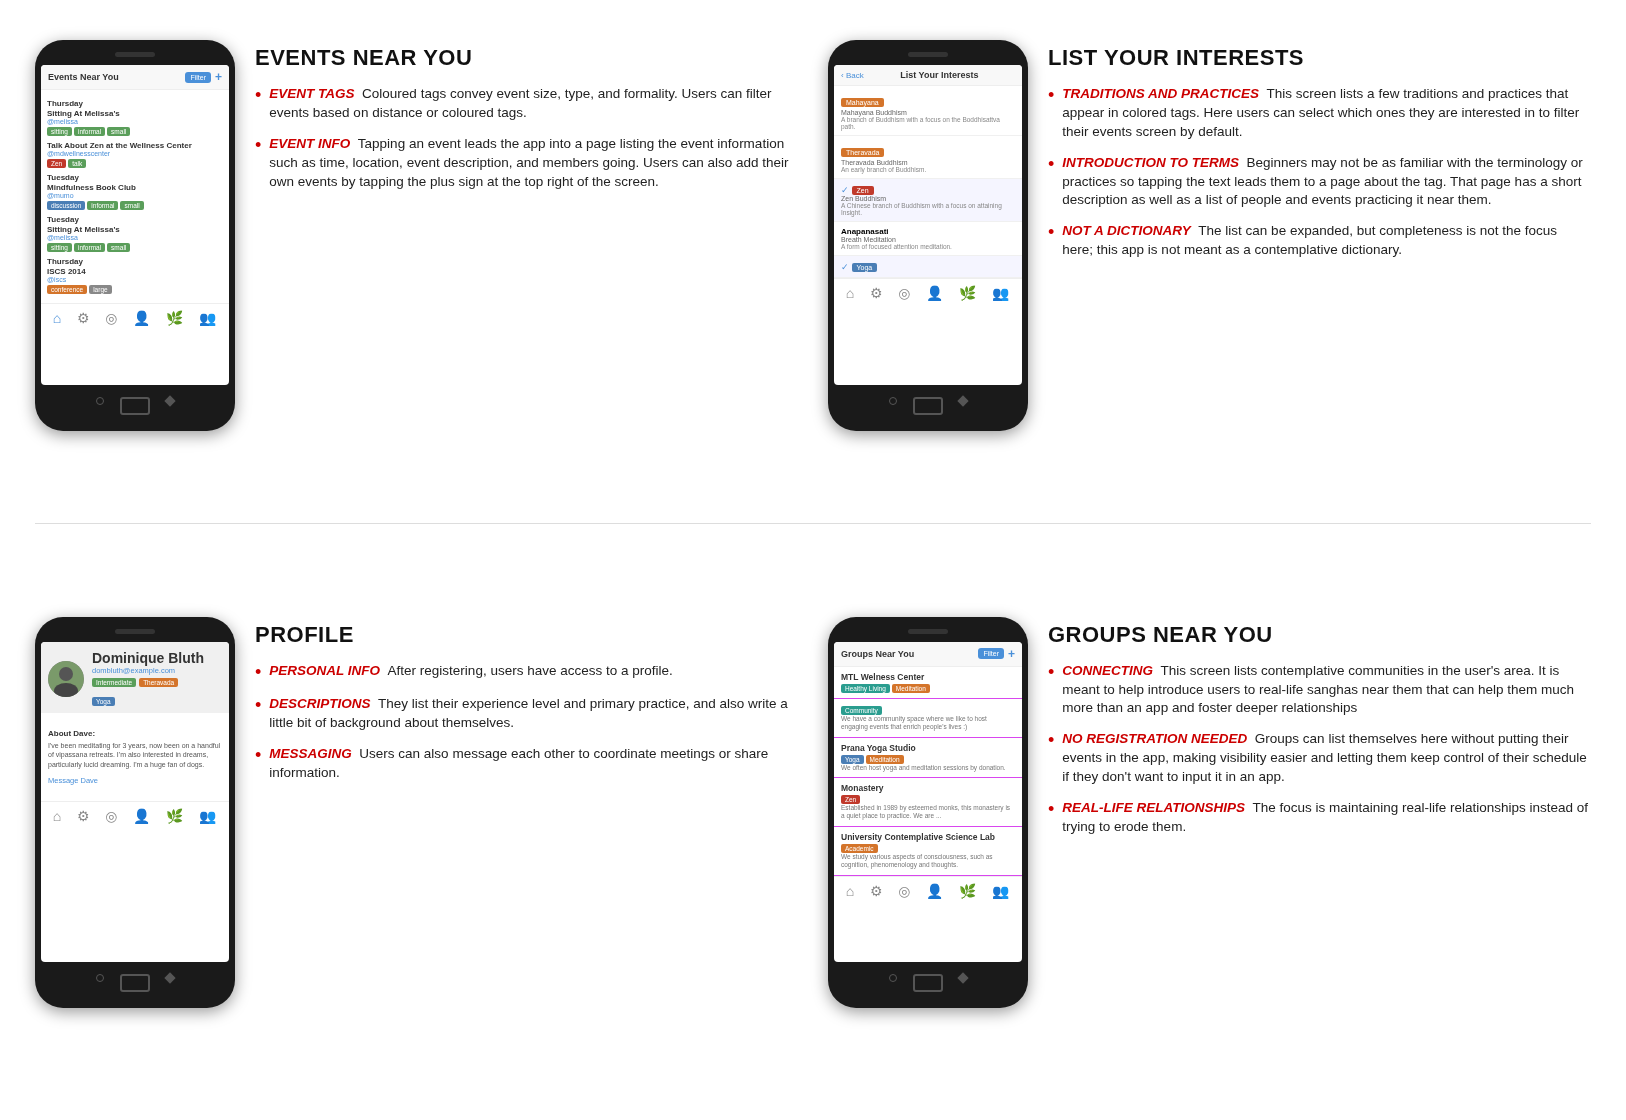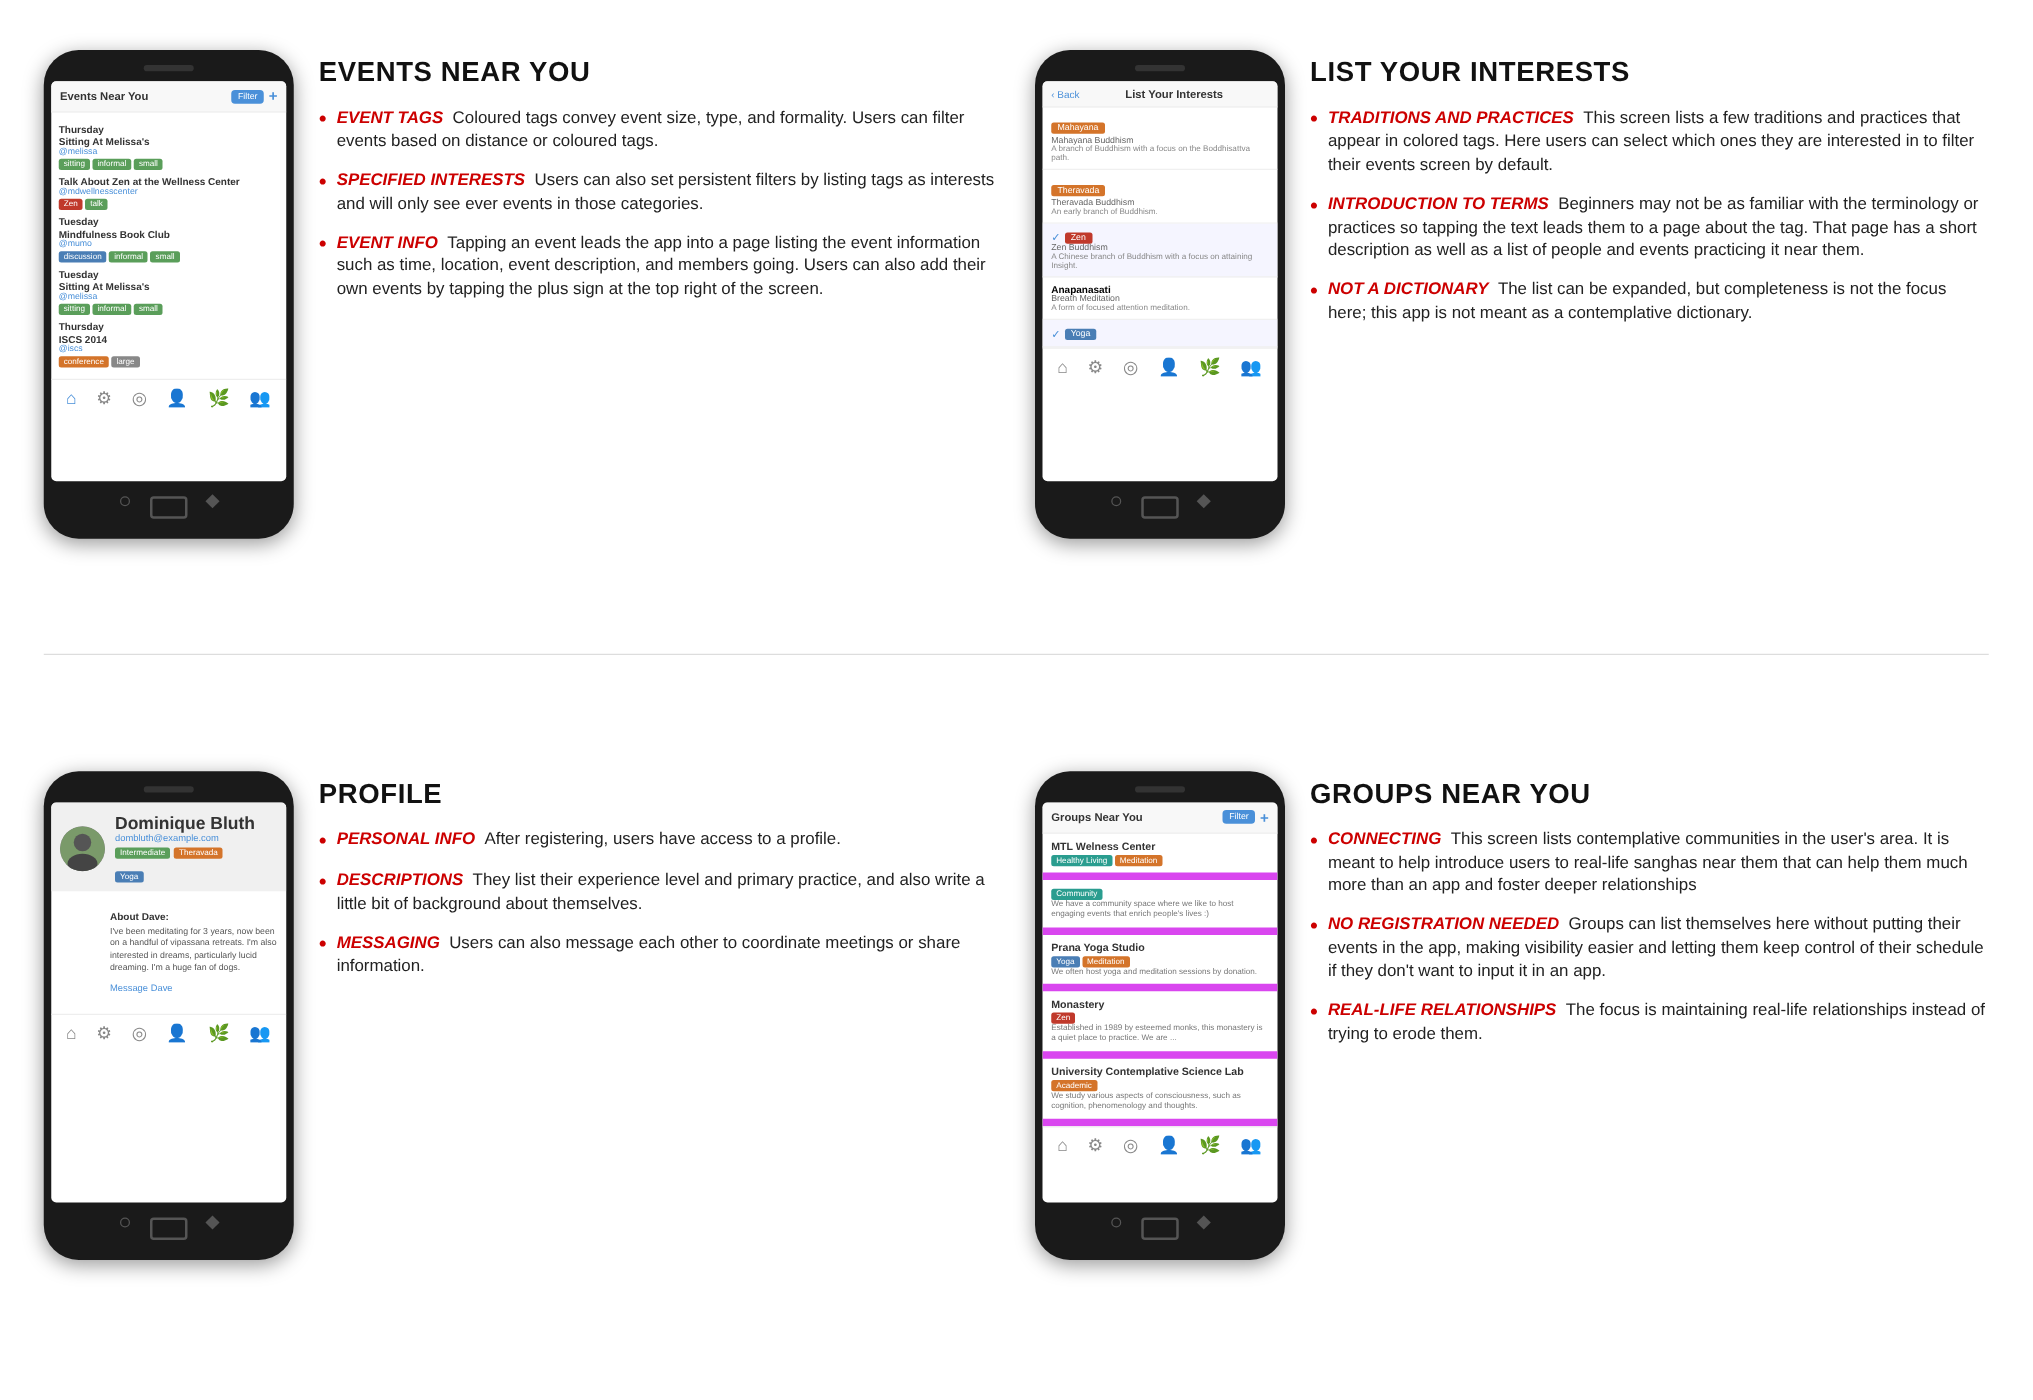--- a/index.html
+++ b/index.html
@@ -194,31 +194,31 @@
       overflow: hidden;
       display: flex;
       align-items: center;
       justify-content: center;
       color: #fff;
       font-size: 16px;
     }
     .profile-name { font-size: 14px; font-weight: bold; color: #333; }
     .profile-email { font-size: 7.5px; color: #4a90d9; }
     .profile-tags { display: flex; gap: 3px; margin-top: 3px; }
-    .profile-body { padding: 16px 7px; margin-left: 40px; }
+    .profile-body { padding: 16px 7px; }
     .profile-section-title { font-size: 8px; font-weight: bold; color: #333; margin-bottom: 3px; }
     .profile-text { font-size: 7px; color: #555; line-height: 1.4; }
     .profile-message-btn {
       margin-top: 6px;
       font-size: 7.5px;
       color: #4a90d9;
     }
 
     
-    .group-item { padding: 5px 7px; border-bottom: 6px solid #d946ef; }
+    .group-item { padding: 5px 7px; border-bottom: 1px solid #d946ef; }
     .group-name { font-size: 8.5px; font-weight: bold; color: #333; }
     .group-desc { font-size: 6.5px; color: #777; line-height: 1.3; }
 
     .divider-h { border: none; border-top: 1px solid #ddd; margin: 0 15px; }
   </style>
 </head>
 <body>
 
 <div class="section">
 
@@ -302,24 +302,20 @@
       <div style="width:8px;height:8px;background:#555;transform:rotate(45deg);"></div>
     </div>
   </div>
 
   <div class="desc-panel">
     <div class="section-title">EVENTS NEAR YOU</div>
     <ul class="bullet-list">
       <li>
         <span></span>
         <span><span class="bullet-keyword">EVENT TAGS</span>&nbsp;&nbsp;<span>Coloured tags convey event size, type, and formality. Users can filter events based on distance or coloured tags.</span></span>
-      </li>
-      <li>
-        <span></span>
-        <span><span class="bullet-keyword">SPECIFIED INTERESTS</span>&nbsp;&nbsp;<span>Users can also set persistent filters by listing tags as interests and will only see ever events in those categories.</span></span>
       </li>
       <li>
         <span></span>
         <span><span class="bullet-keyword">EVENT INFO</span>&nbsp;&nbsp;<span>Tapping an event leads the app into a page listing the event information such as time, location, event description, and members going. Users can also add their own events by tapping the plus sign at the top right of the screen.</span></span>
       </li>
     </ul>
   </div>
 </div>
 
 <div class="section">

